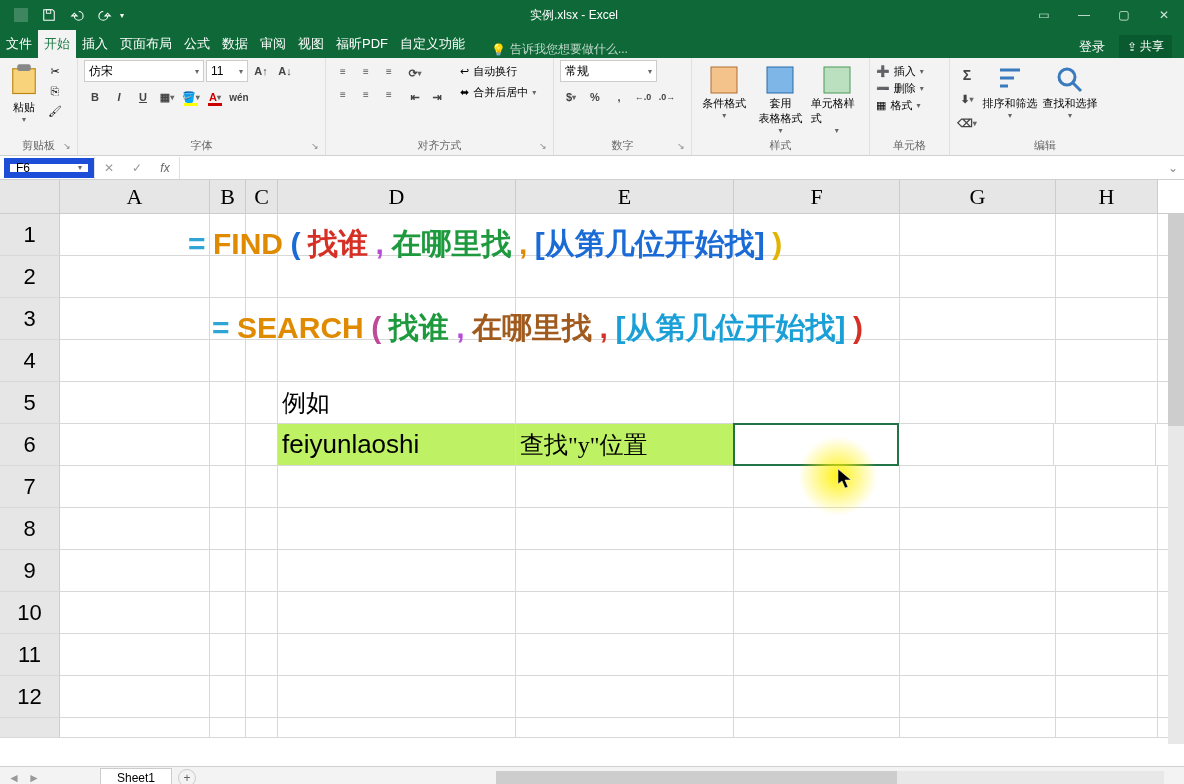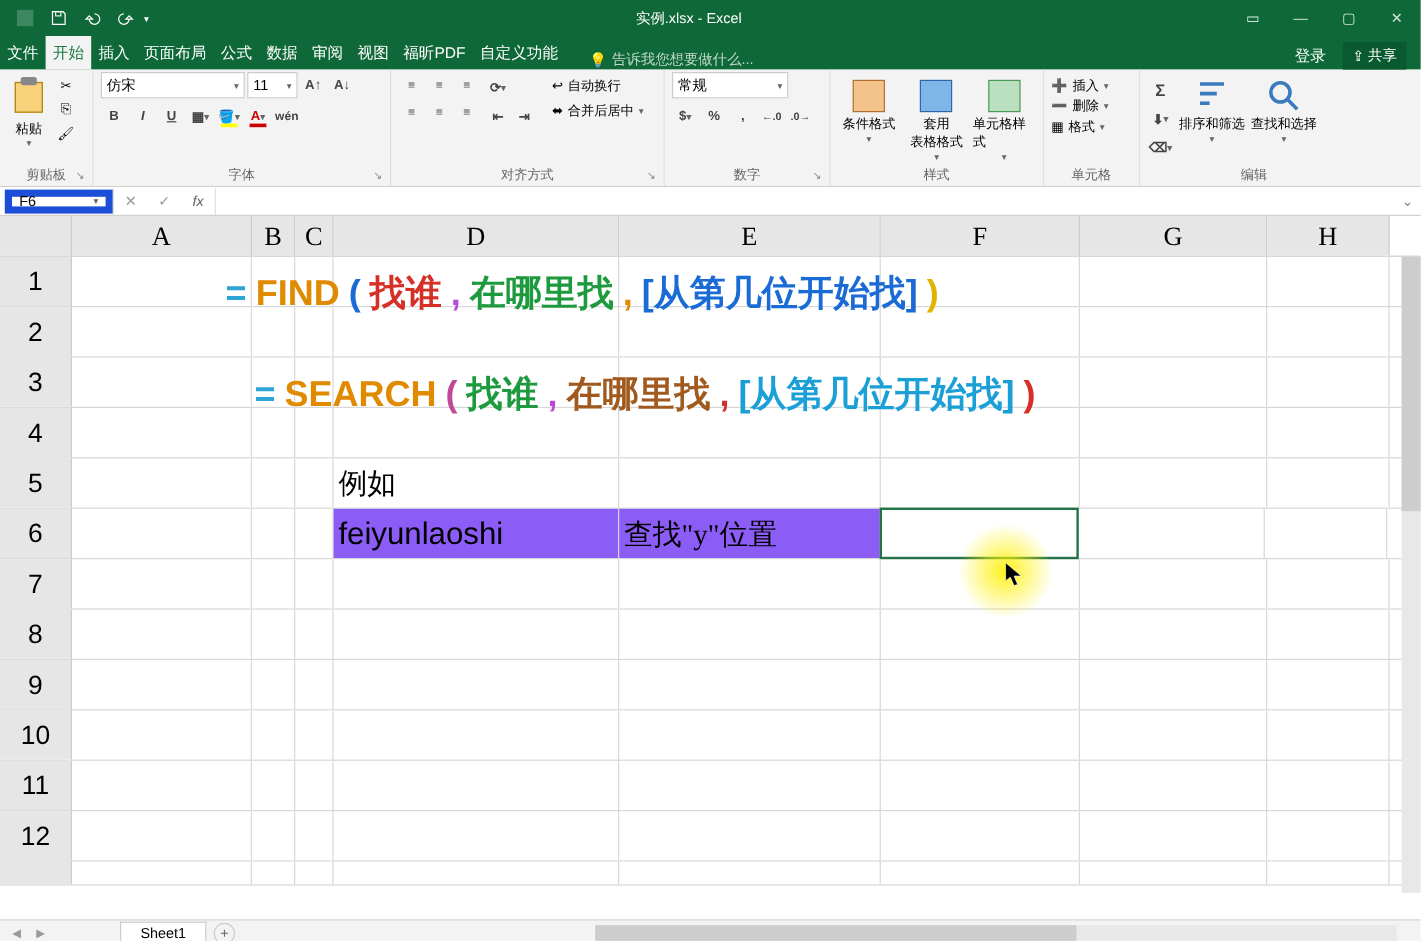--- a/index.html
+++ b/index.html
@@ -59,21 +59,21 @@
 .row-hdr { width: 60px; background: #e6e6e6; border-right: 1px solid #ccc; display: flex; align-items: center; justify-content: center; font-size: 22px; font-family: Arial; }
 .cell { border-right: 1px solid #d8d8d8; font-size: 24px; font-family: "SimSun", serif; display: flex; align-items: center; padding: 0 4px; overflow: visible; }
 .cA { width: 150px; } .cB { width: 36px; } .cC { width: 32px; } .cD { width: 238px; } .cE { width: 218px; } .cF { width: 166px; } .cG { width: 156px; } .cH { width: 102px; }
 
 .formula-text { position: absolute; font-family: "SimSun", serif; font-weight: bold; font-size: 30px; white-space: nowrap; }
 .row13 { height: 20px; }
 
 .highlight-circle { position: absolute; width: 80px; height: 80px; background: radial-gradient(circle, rgba(255,240,0,0.9) 0%, rgba(255,240,0,0) 70%); border-radius: 50%; pointer-events: none; }
 .cursor-arrow { position: absolute; width: 14px; height: 20px; }
 
-.hl-cell { background: #8b5cf6; }
+.hl-cell { background: #bef264; }
 .sel-cell { border: 2px solid #227447; margin: -1px; }
 
 .tab-bar { height: 22px; background: #f3f3f3; border-top: 1px solid #d0d0d0; display: flex; align-items: center; font-size: 12px; }
 .sheet-nav { width: 100px; display: flex; gap: 8px; padding: 0 8px; color: #999; }
 .sheet-tab { background: #fff; border: 1px solid #ccc; border-bottom: none; padding: 2px 16px; }
 .sheet-add { width: 18px; height: 18px; border: 1px solid #ccc; border-radius: 50%; display: flex; align-items: center; justify-content: center; margin-left: 6px; color: #666; }
 .hscroll { flex: 1; margin: 0 20px 0 300px; height: 14px; background: #e8e8e8; position: relative; }
 .hscroll-thumb { position: absolute; left: 0; width: 60%; height: 100%; background: #cdcdcd; }
 
 .vscroll { position: absolute; right: 0; top: 214px; width: 16px; height: 530px; background: #e8e8e8; }

